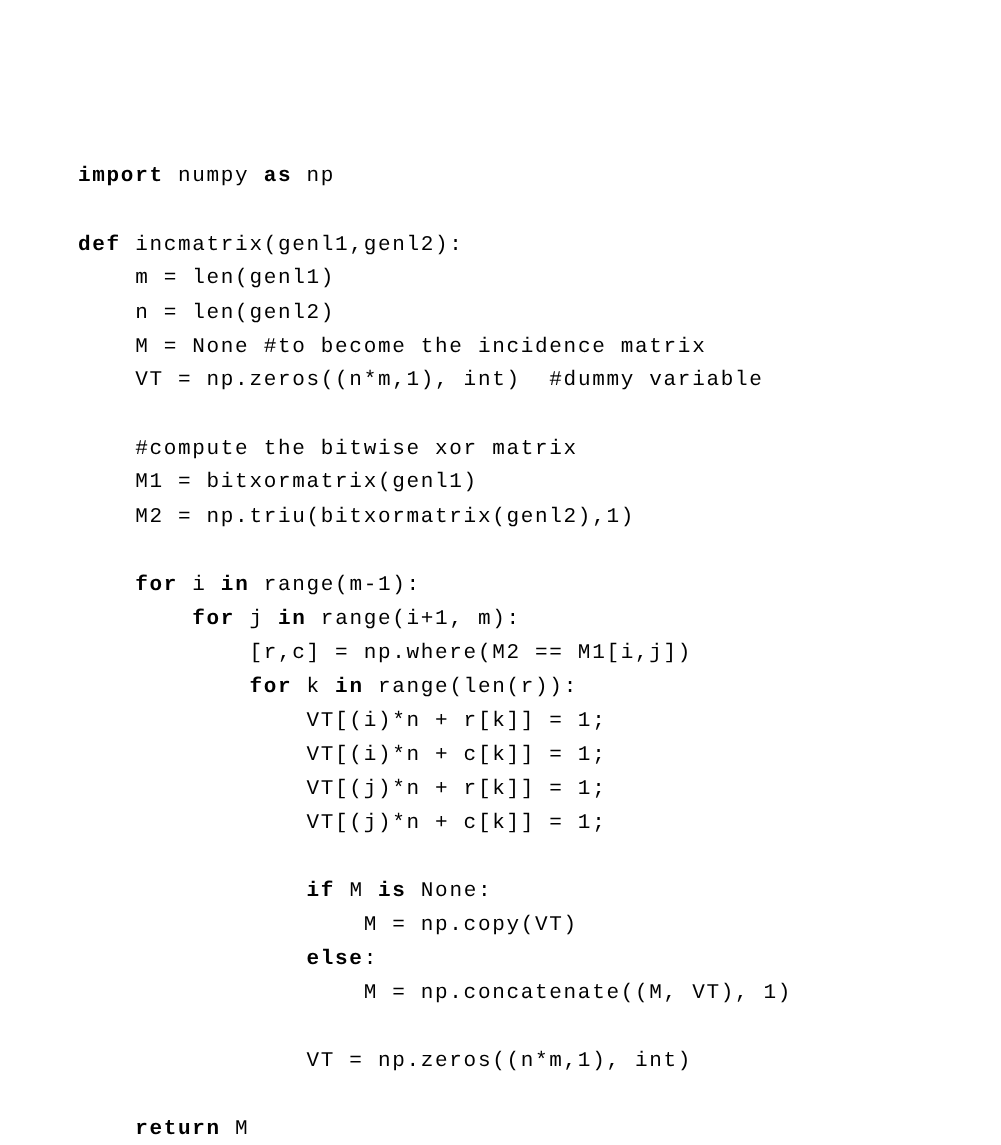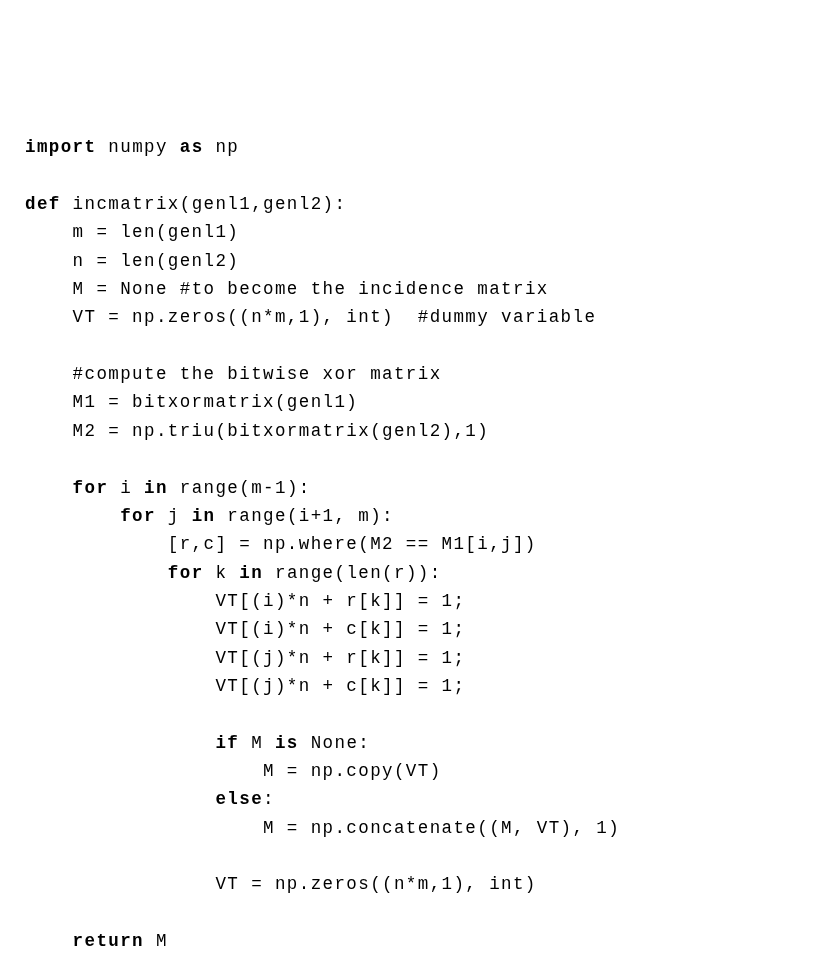--- a/index.html
+++ b/index.html
@@ -10,21 +10,21 @@
     font-size: 17.5px;
     line-height: 1.62;
     color: #000000;
     letter-spacing: 0.08em;
     width: 834px;
     height: 954px;
     box-sizing: border-box;
     white-space: pre;
   }
   .kw { font-weight: bold; }
-  .line { display: block; }
+  .line { display: block; margin-left: 40px; }
 </style>
 </head>
 <body>
 
 
 
 <div id="code-container"><span class="line"><span class="kw">import</span><span> numpy </span><span class="kw">as</span><span> np</span></span><span class="line">&nbsp;</span><span class="line"><span class="kw">def</span><span> incmatrix(genl1,genl2):</span></span><span class="line"><span>    m = len(genl1)</span></span><span class="line"><span>    n = len(genl2)</span></span><span class="line"><span>    M = None </span><span>#to become the incidence matrix</span></span><span class="line"><span>    VT = np.zeros((n*m,1), int)  </span><span>#dummy variable</span></span><span class="line">&nbsp;</span><span class="line"><span>    </span><span>#compute the bitwise xor matrix</span></span><span class="line"><span>    M1 = bitxormatrix(genl1)</span></span><span class="line"><span>    M2 = np.triu(bitxormatrix(genl2),1)</span></span><span class="line">&nbsp;</span><span class="line"><span>    </span><span class="kw">for</span><span> i </span><span class="kw">in</span><span> range(m-1):</span></span><span class="line"><span>        </span><span class="kw">for</span><span> j </span><span class="kw">in</span><span> range(i+1, m):</span></span><span class="line"><span>            [r,c] = np.where(M2 == M1[i,j])</span></span><span class="line"><span>            </span><span class="kw">for</span><span> k </span><span class="kw">in</span><span> range(len(r)):</span></span><span class="line"><span>                VT[(i)*n + r[k]] = 1;</span></span><span class="line"><span>                VT[(i)*n + c[k]] = 1;</span></span><span class="line"><span>                VT[(j)*n + r[k]] = 1;</span></span><span class="line"><span>                VT[(j)*n + c[k]] = 1;</span></span><span class="line">&nbsp;</span><span class="line"><span>                </span><span class="kw">if</span><span> M </span><span class="kw">is</span><span> None:</span></span><span class="line"><span>                    M = np.copy(VT)</span></span><span class="line"><span>                </span><span class="kw">else</span><span>:</span></span><span class="line"><span>                    M = np.concatenate((M, VT), 1)</span></span><span class="line">&nbsp;</span><span class="line"><span>                VT = np.zeros((n*m,1), int)</span></span><span class="line">&nbsp;</span><span class="line"><span>    </span><span class="kw">return</span><span> M</span></span></div>
 
 
 

